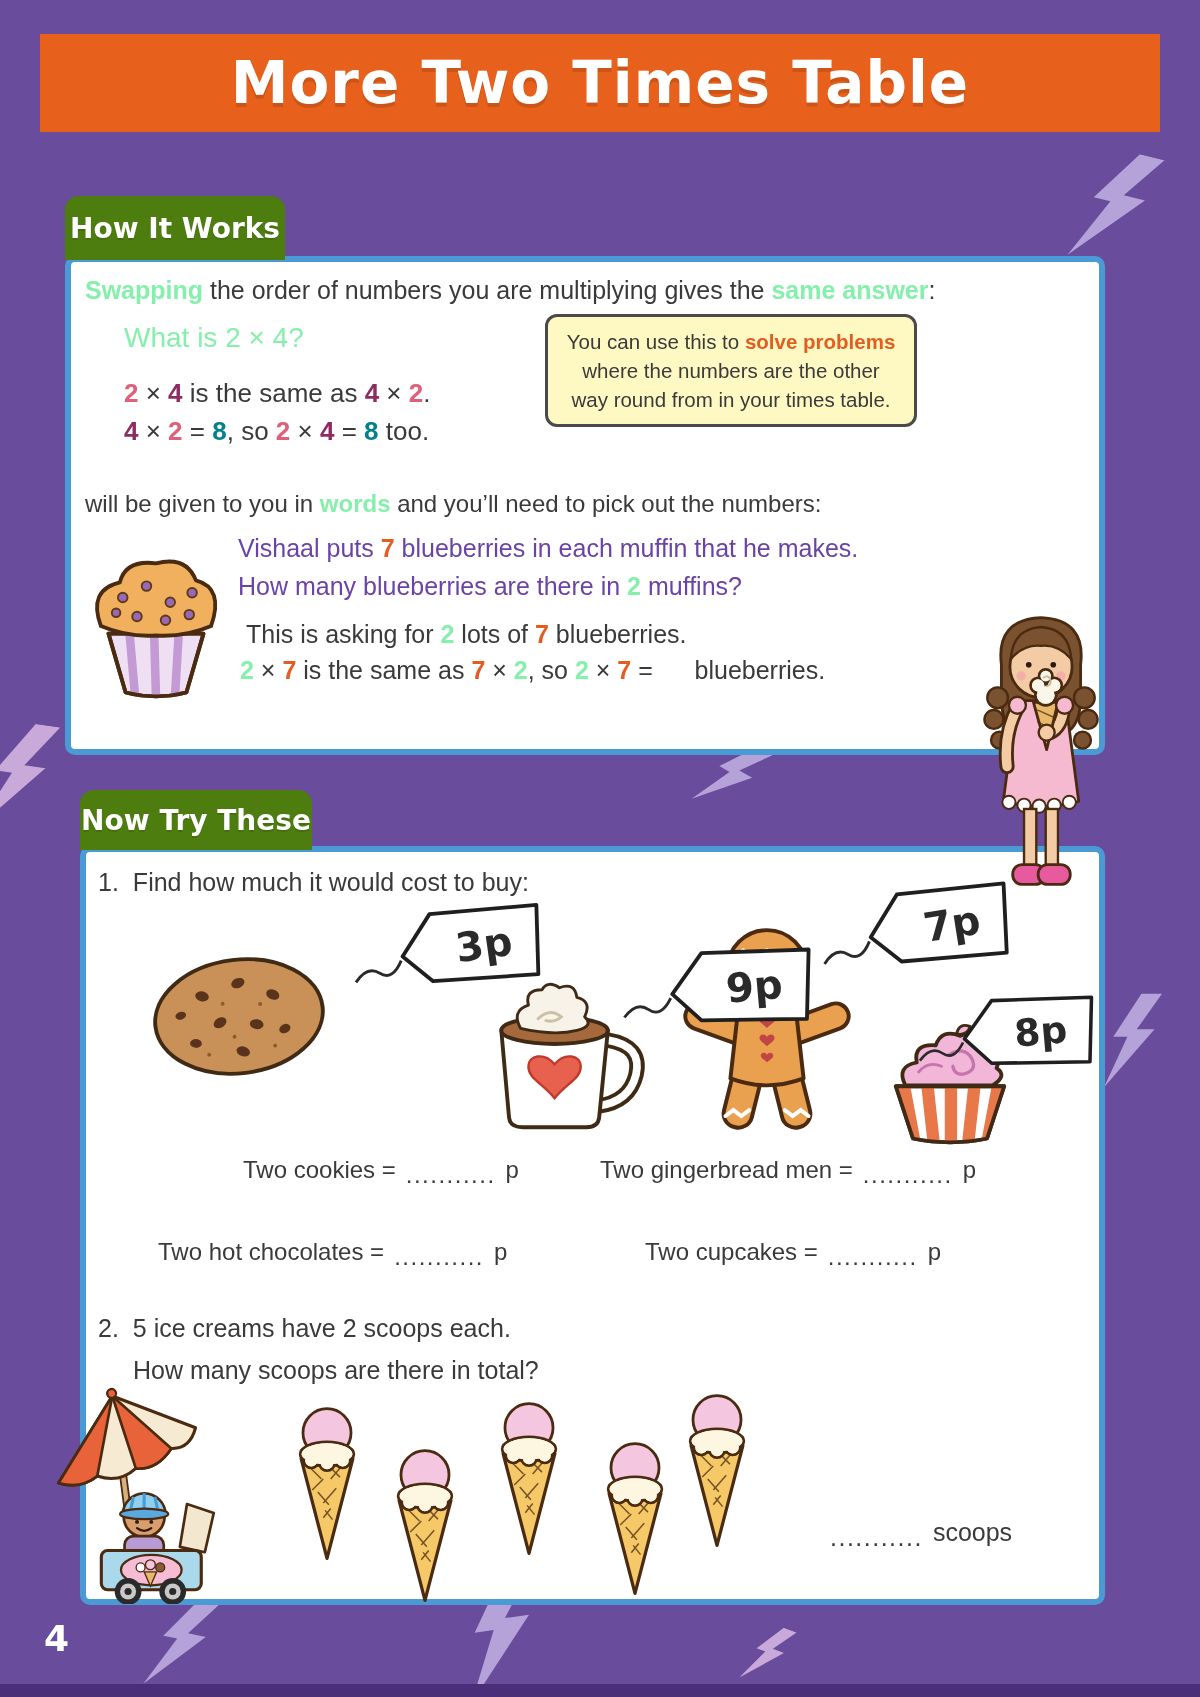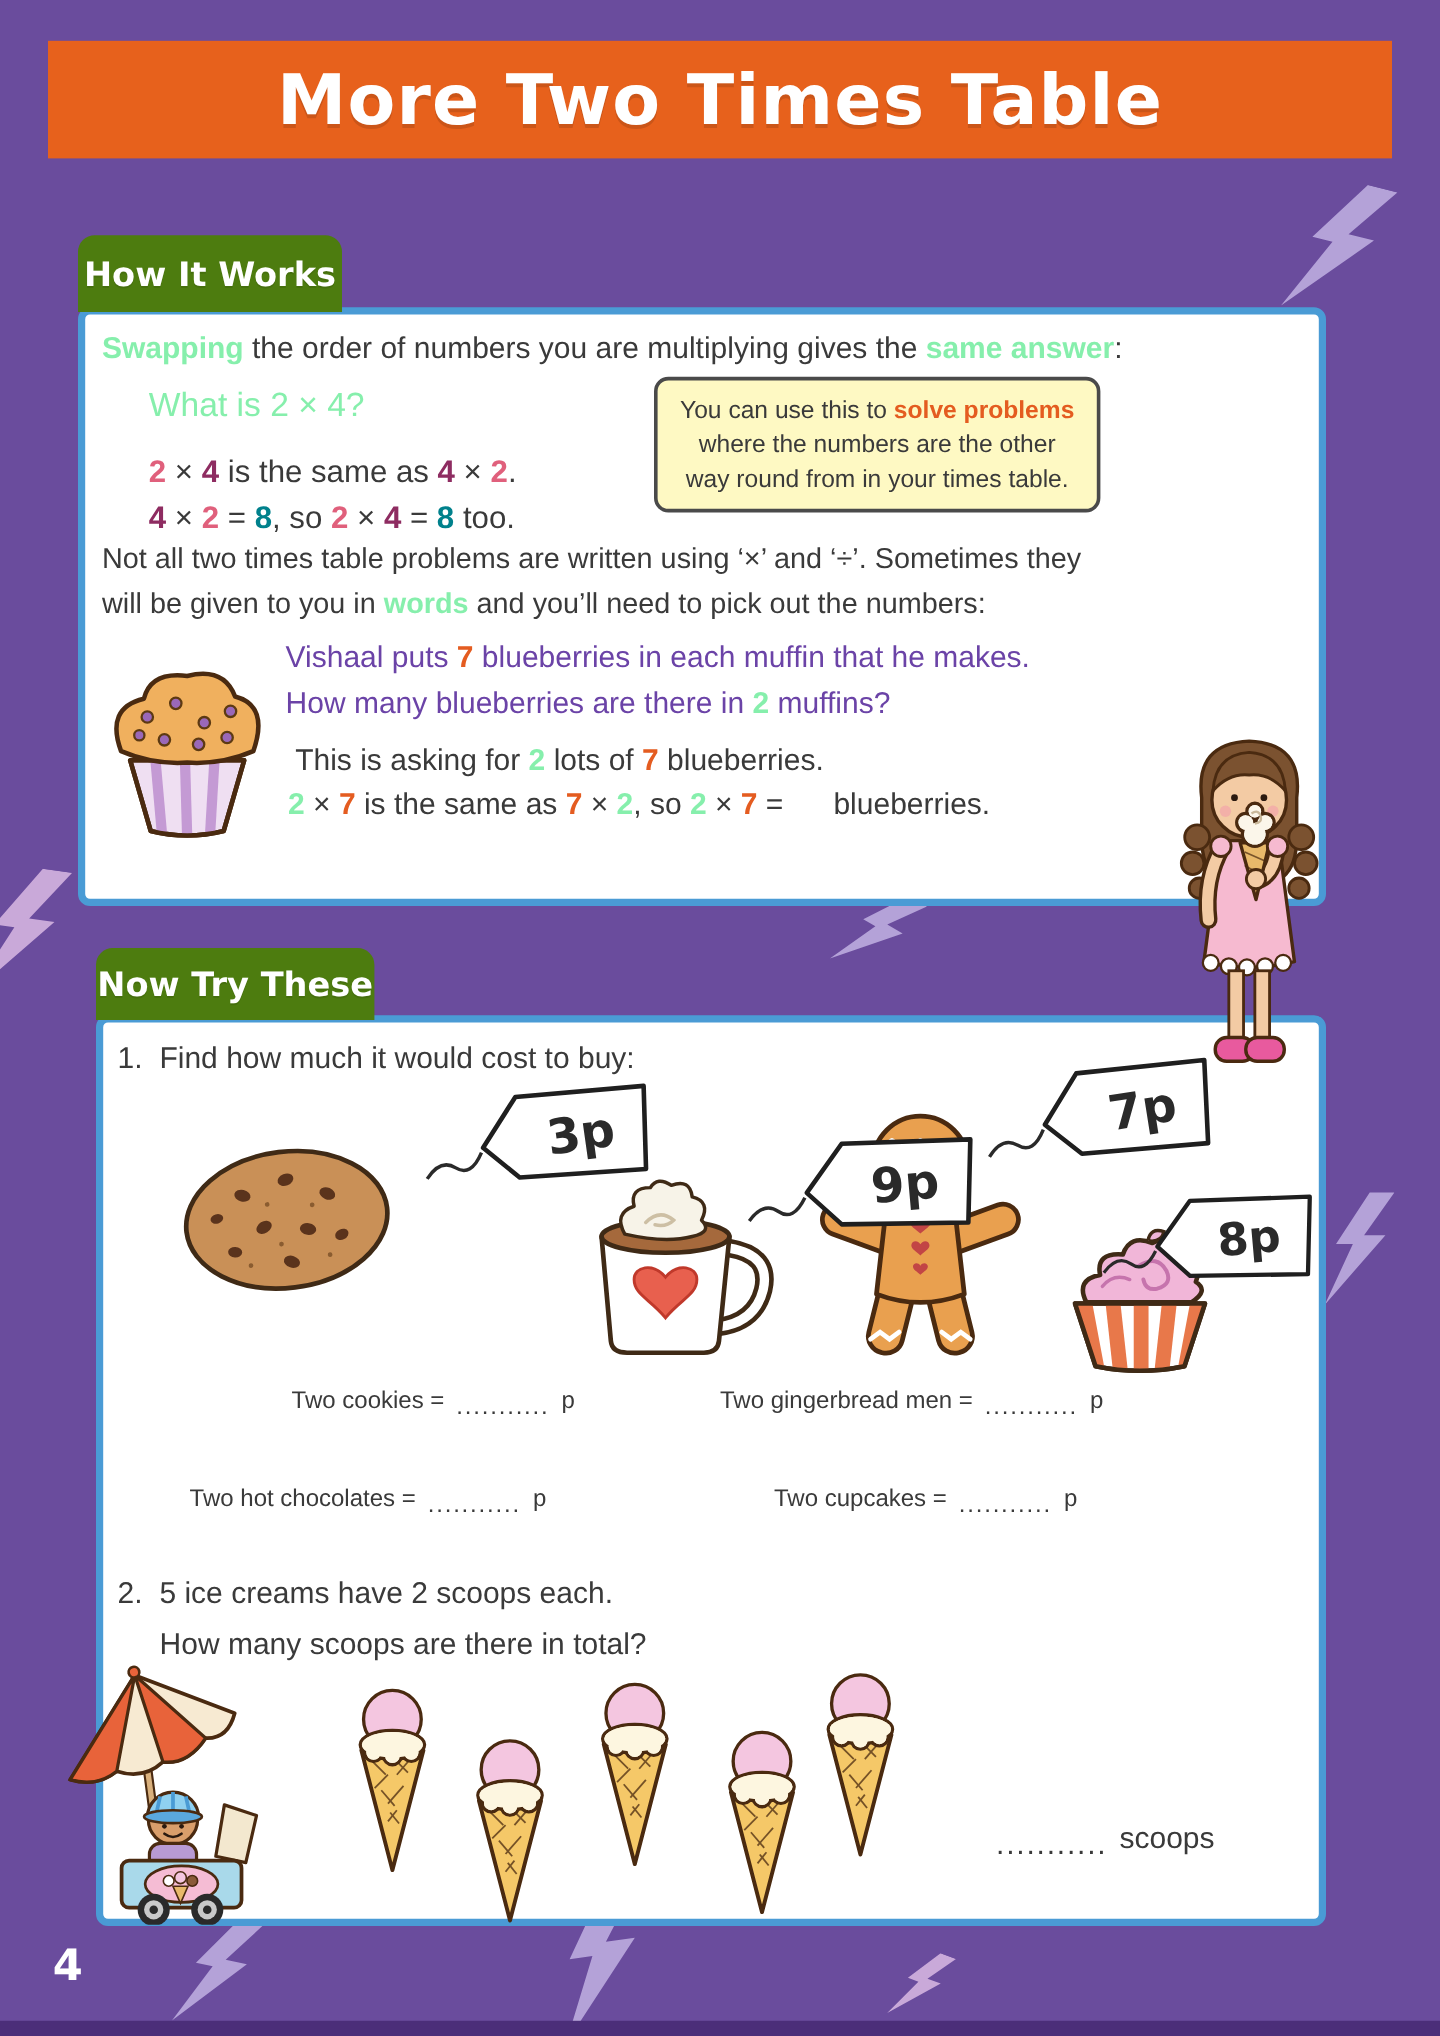--- a/index.html
+++ b/index.html
@@ -25,21 +25,21 @@
   .whatis{font-size:28px;color:#86efac;}
   .seg-blue{color:#86efac;font-weight:700;}
   .seg-pink{color:#e0607c;font-weight:700;}
   .seg-maroon{color:#8e2c61;font-weight:700;}
   .seg-teal{color:#00818c;font-weight:700;}
   .seg-orange{color:#e45c20;font-weight:700;}
   .seg-purple{color:#ffffff;font-weight:400;}
   .para{font-size:24px;}
   .tipbox{position:absolute;left:545px;top:314px;width:372px;background:#fef9c3;border:3px solid #4a4a4a;
           border-radius:12px;padding:10px 6px;text-align:center;font-size:20.5px;line-height:29px;box-sizing:border-box;}
-  .ans{font-size:20px;}
+  .ans{font-size:24px;}
   .dots{letter-spacing:1.5px;position:relative;top:5px;margin:0 10px;}
   .qnum{margin-right:14px;}
   .scoopsline{position:absolute;left:820px;top:1518px;width:265px;text-align:left;font-size:25px;white-space:nowrap;}
   .pagenum{position:absolute;left:44px;top:1618px;color:#ffffff;font-size:36px;font-weight:700;z-index:2;
            font-family:"DejaVu Sans",sans-serif;}
   .strip{position:absolute;left:0;top:1684px;width:1200px;height:13px;background:#4b2e79;z-index:2;}
   .bolt{position:absolute;z-index:1;}
   .art{position:absolute;z-index:4;}
   .overart{position:absolute;z-index:6;}
   svg text{font-family:"DejaVu Sans",sans-serif;}
@@ -90,21 +90,20 @@
     <div class="line whatis" style="left:124px;top:322px;">What is 2 × 4?</div>
     <div class="line formula" style="left:124px;top:378px;"><span class="seg-pink">2</span><span> × </span><span class="seg-maroon">4</span><span> is the same as </span><span class="seg-maroon">4</span><span> × </span><span class="seg-pink">2</span><span>.</span></div>
     <div class="line formula" style="left:124px;top:416px;"><span class="seg-maroon">4</span><span> × </span><span class="seg-pink">2</span><span> = </span><span class="seg-teal">8</span><span>, so </span><span class="seg-pink">2</span><span> × </span><span class="seg-maroon">4</span><span> = </span><span class="seg-teal">8</span><span> too.</span></div>
 
     <div class="tipbox">
       <div><span>You can use this to </span><span class="seg-orange">solve problems</span></div>
       <div><span>where the numbers are the other</span></div>
       <div><span>way round from in your times table.</span></div>
     </div>
 
-    <div class="line para" style="left:85px;top:452px;"><span>Not all two times table problems are written using ‘×’ and ‘÷’.  Sometimes they</span></div>
     <div class="line para" style="left:85px;top:490px;"><span>will be given to you in </span><span class="seg-blue">words</span><span> and you’ll need to pick out the numbers:</span></div>
 
     <div class="line purpleq" style="left:238px;top:534px;"><span>Vishaal puts </span><span class="seg-orange">7</span><span> blueberries in each muffin that he makes.</span></div>
     <div class="line purpleq" style="left:238px;top:572px;"><span>How many blueberries are there in </span><span class="seg-blue">2</span><span> muffins?</span></div>
     <div class="line" style="left:246px;top:620px;"><span>This is asking for </span><span class="seg-blue">2</span><span> lots of </span><span class="seg-orange">7</span><span> blueberries.</span></div>
     <div class="line" style="left:240px;top:656px;"><span class="seg-blue">2</span><span> × </span><span class="seg-orange">7</span><span> is the same as </span><span class="seg-orange">7</span><span> × </span><span class="seg-blue">2</span><span>, so </span><span class="seg-blue">2</span><span> × </span><span class="seg-orange">7</span><span> = </span><span class="seg-purple">14</span><span> blueberries.</span></div>
 
     <svg class="art" style="left:80px;top:550px;width:152px;height:152px;" viewBox="0 0 160 160">
       <defs>
           <clipPath id="mwrap">

